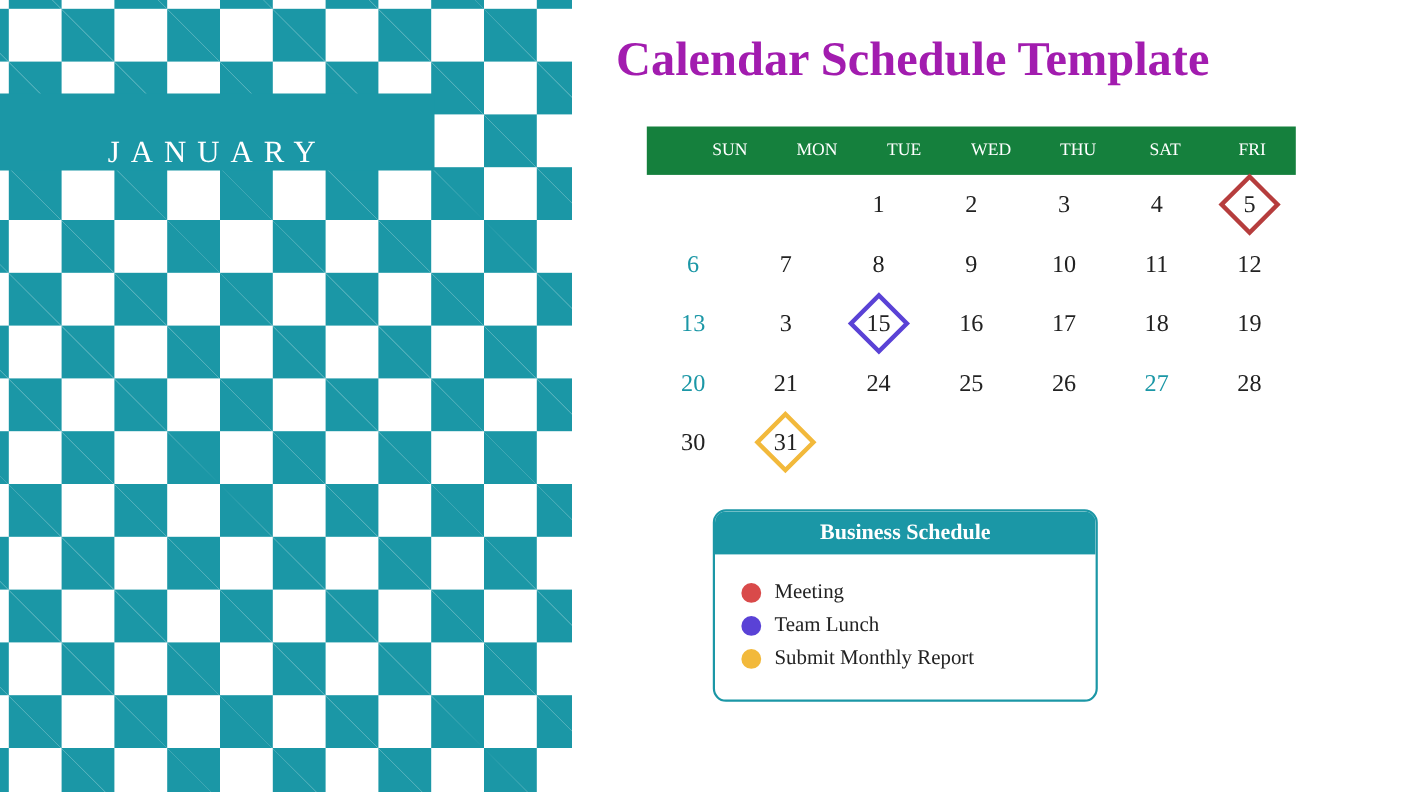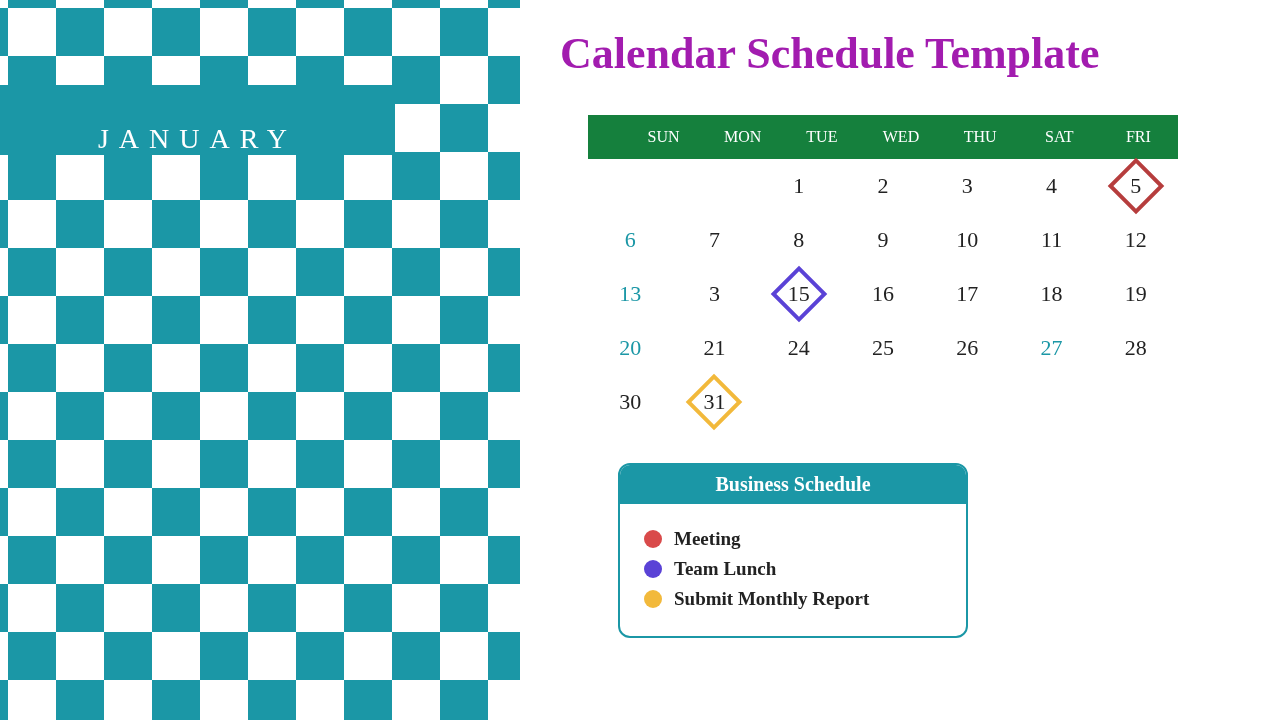--- a/index.html
+++ b/index.html
@@ -94,38 +94,37 @@
       height: 40px;
       border: 4px solid;
       transform: rotate(45deg);
       pointer-events: none;
     }
     .marker.red { border-color: #b63d3d; }
     .marker.purple { border-color: #5a42d6; }
     .marker.orange { border-color: #f2b93b; }
     .legend-box {
       margin-top: 34px;
-      margin-left: 58px;
+      margin-left: 88px;
       width: 350px;
       border: 2px solid #1b97a6;
       border-radius: 12px;
       overflow: hidden;
     }
     .legend-title {
       background: #1b97a6;
       color: #fff;
       font-family: Georgia, serif;
       font-weight: 700;
       font-size: 20px;
       padding: 8px 0;
       text-align: center;
     }
     .legend-items {
       padding: 16px 24px 18px;
-      font-weight: bold;
     }
     .legend-item {
       display: flex;
       align-items: center;
       gap: 12px;
       font-family: Georgia, serif;
       font-size: 19px;
       color: #222;
       margin: 8px 0;
     }

